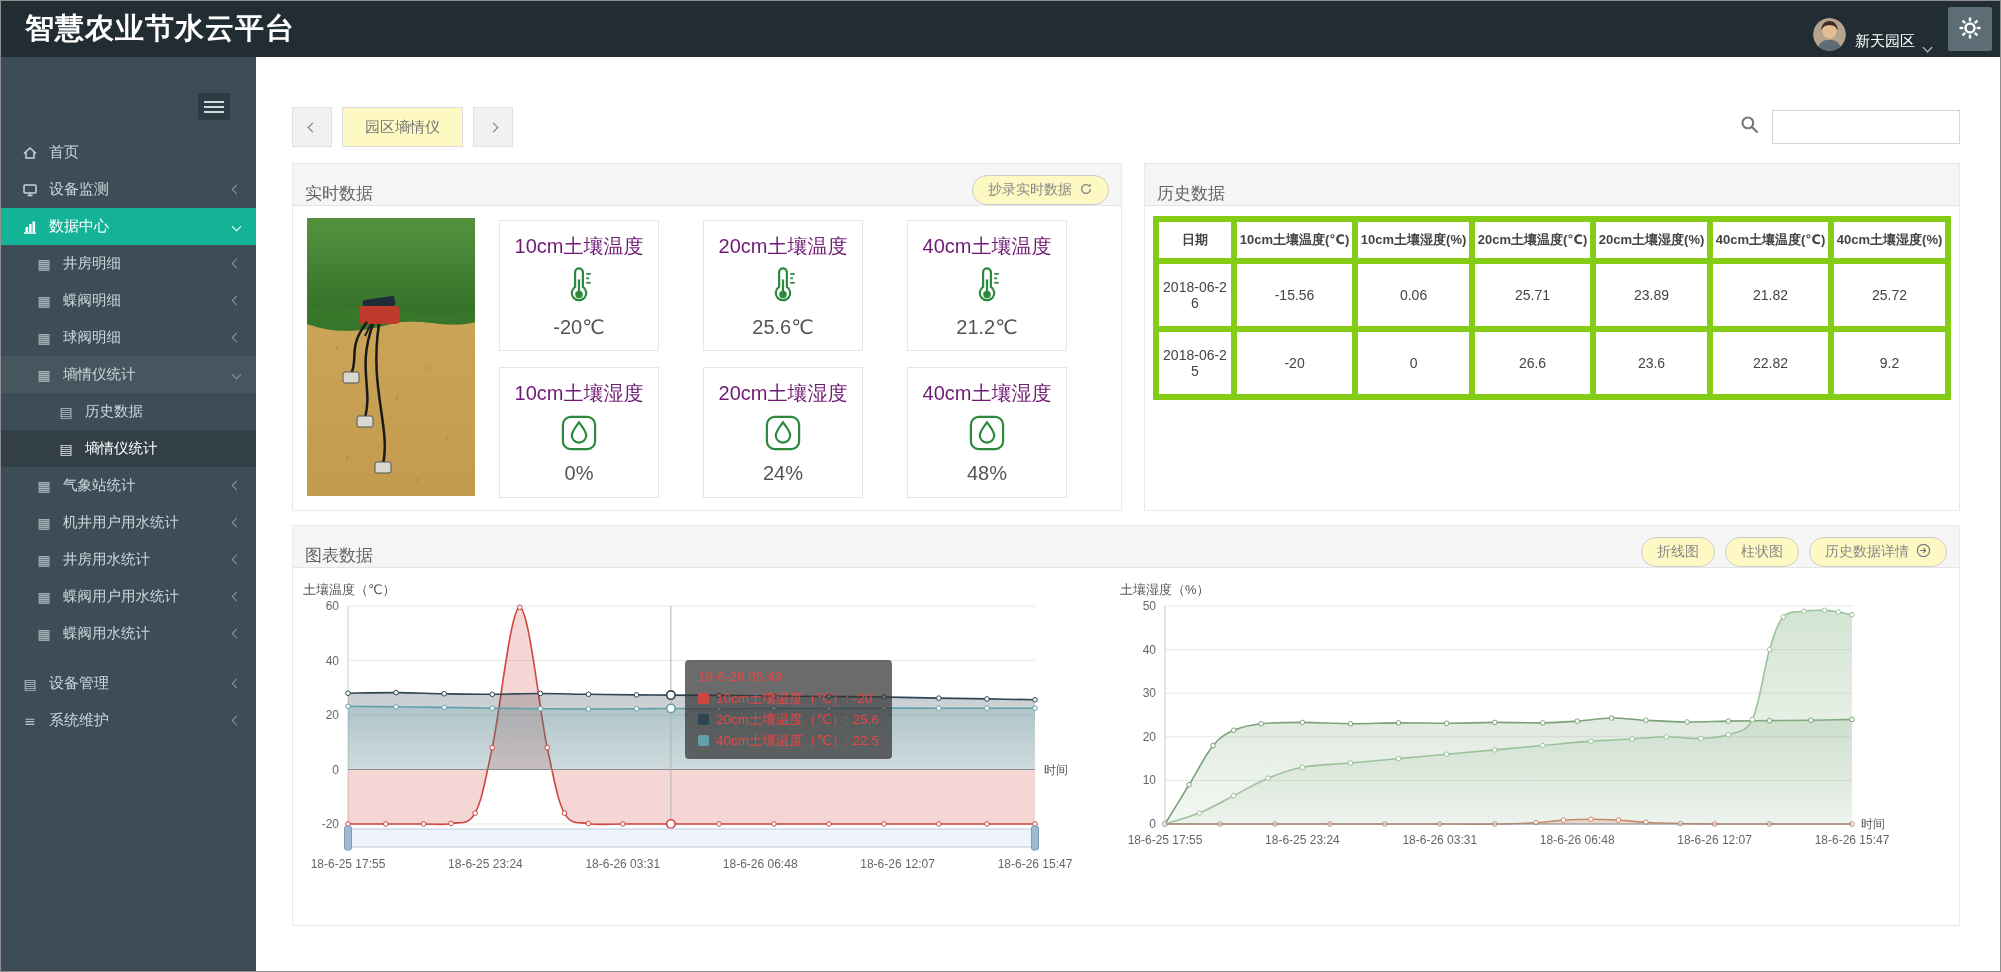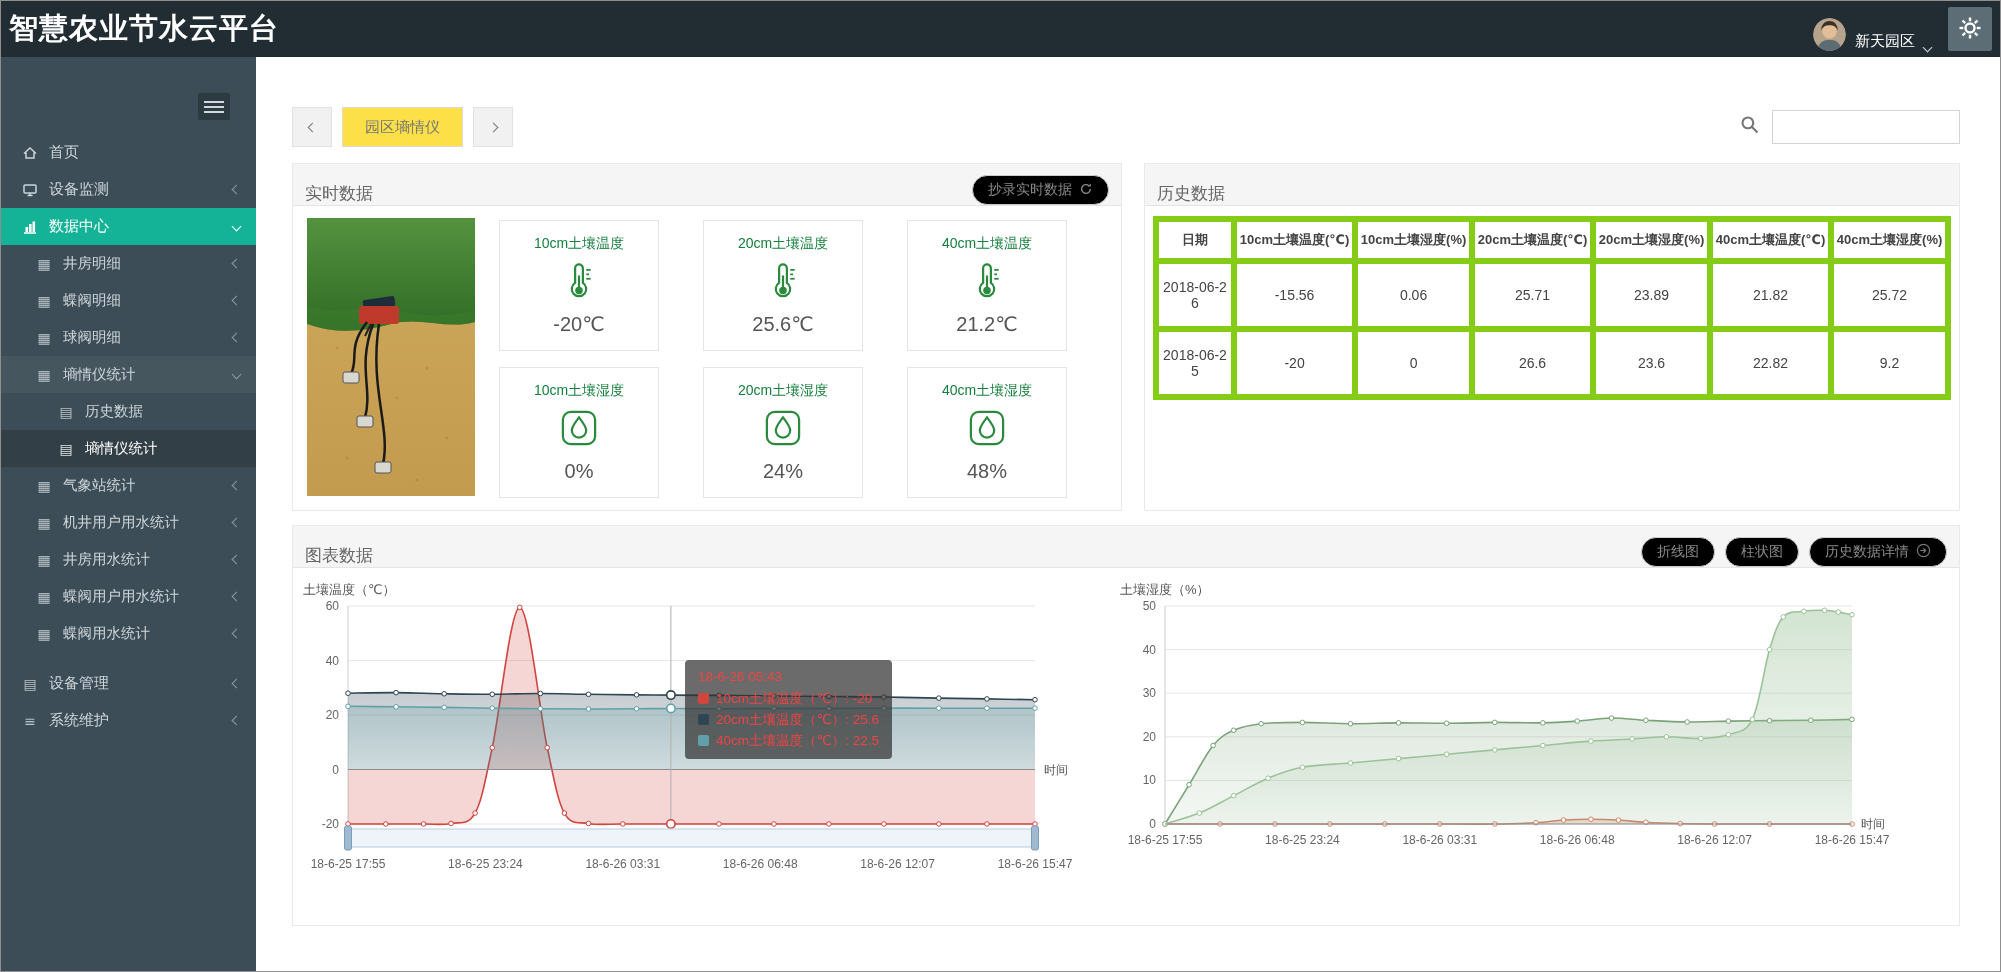--- a/index.html
+++ b/index.html
@@ -2,21 +2,21 @@
 <html><head>
 <meta charset="utf-8">
 <style>
   *{box-sizing:border-box;margin:0;padding:0}
   html,body{background:#d9d9d9}
   body{font-family:"Liberation Sans","DejaVu Sans",sans-serif}
   .app{width:2001px;height:972px;border:1px solid #8f8f8f;position:relative;background:#fff;overflow:hidden}
 
   
   .header{position:absolute;top:0;left:0;width:100%;height:56px;background:#222d33;display:flex;align-items:center;color:#fff;z-index:6}
-  .app-title{font-size:29px;font-weight:700;padding-left:8px;letter-spacing:1px}
+  .app-title{font-size:29px;font-weight:700;padding-left:24px;letter-spacing:1px}
   .header-right{margin-left:auto;display:flex;align-items:flex-end;gap:9px;padding-right:8px}
   .avatar{width:33px;height:33px;border-radius:50%;overflow:hidden;flex:none;cursor:pointer}
   .org{font-size:15px;cursor:pointer}
   .gear-btn{width:44px;height:44px;background:#5d6d76;border:none;display:flex;align-items:center;justify-content:center;margin-left:8px;cursor:pointer;border-radius:2px}
 
   
   .chev{display:inline-block;width:7px;height:7px;border-right:1.6px solid currentColor;border-bottom:1.6px solid currentColor}
   .chev.left{transform:rotate(135deg)}
   .chev.down{transform:rotate(45deg)}
   .chev.right{transform:rotate(-45deg)}
@@ -35,38 +35,38 @@
   .active-main{background:#14b296;color:#fff}
   .active-main .chev{color:#fff}
   .open-sub{background:rgba(255,255,255,0.05)}
   .active-sub{background:rgba(0,0,0,0.18);color:#fff}
   .sep{margin-top:13px}
 
   
   .main{position:absolute;left:255px;top:56px;right:0;bottom:0;background:#fff;padding:0 40px 0 36px;overflow:hidden}
   .toolbar{display:flex;align-items:center;margin-top:50px;height:40px}
   .sq-btn{width:40px;height:40px;background:#f1f1f1;border:1px solid #e2e2e2;display:flex;align-items:center;justify-content:center;color:#777;cursor:pointer}
-  .tab-btn{height:40px;padding:0 22px;background:#fde047;border:1px solid #dcdcdc;margin:0 10px;font-size:15px;color:#777;cursor:pointer}
+  .tab-btn{height:40px;padding:0 22px;background:#fef9c3;border:1px solid #dcdcdc;margin:0 10px;font-size:15px;color:#777;cursor:pointer}
   .search{margin-left:auto;display:flex;align-items:center;gap:12px}
   .search input{width:188px;height:34px;border:1px solid #d5d5d5;padding:0 8px;font-size:14px;outline:none}
 
   .panels-row{display:flex;gap:22px;margin-top:16px}
   .panel{background:#fff;border:1px solid #e7eaec}
   .panel-head{height:42px;background:#f5f5f5;border-bottom:1px solid #e4e4e4;display:flex;align-items:flex-end;padding:0 12px}
   .panel-title{font-size:17px;color:#666}
-  .pill-btn,.chip{display:inline-flex;align-items:center;gap:7px;border:1px solid #ccc;border-radius:16px;background:#000000;color:#888;font-size:14px;padding:5px 15px;cursor:pointer;white-space:nowrap}
+  .pill-btn,.chip{display:inline-flex;align-items:center;gap:7px;border:1px solid #ccc;border-radius:16px;background:#fef9c3;color:#888;font-size:14px;padding:5px 15px;cursor:pointer;white-space:nowrap}
   .pill-btn{margin-left:auto}
   .head-btns{margin-left:auto;display:flex;gap:10px}
 
   .realtime{width:830px;height:348px;flex:none}
   .realtime-body{display:flex;gap:24px;padding:12px 14px}
   .sensor{width:168px;height:278px;flex:none}
   .cards{display:grid;grid-template-columns:repeat(3,160px);grid-auto-rows:131px;gap:16px 44px;align-content:start;padding-top:2px}
   .card{border:1px solid #e5e5e5;display:flex;flex-direction:column;align-items:center;justify-content:space-evenly;padding:6px 0;background:#fff}
-  .card-label{font-size:14px;color:#15803d}
+  .card-label{font-size:20px;color:#701a75}
   .card-value{font-size:20px;color:#555}
 
   .history{flex:1;height:348px}
   .history-body{padding:10px 8px}
   table{width:100%;border-collapse:collapse}
   th,td{border:6px solid #84cc16;text-align:center;color:#444}
   th{font-size:13px;font-weight:700;padding:9px 2px;background:#fff}
   td{font-size:14px;padding:15px 2px}
   .col-date{width:78px;word-break:break-all}
 

